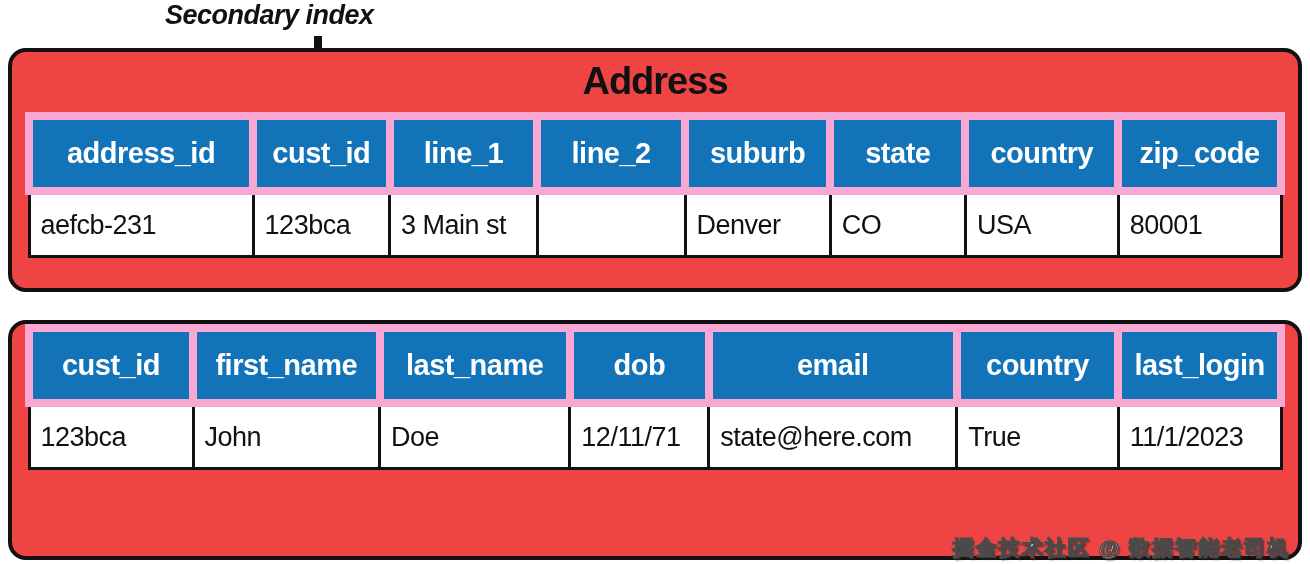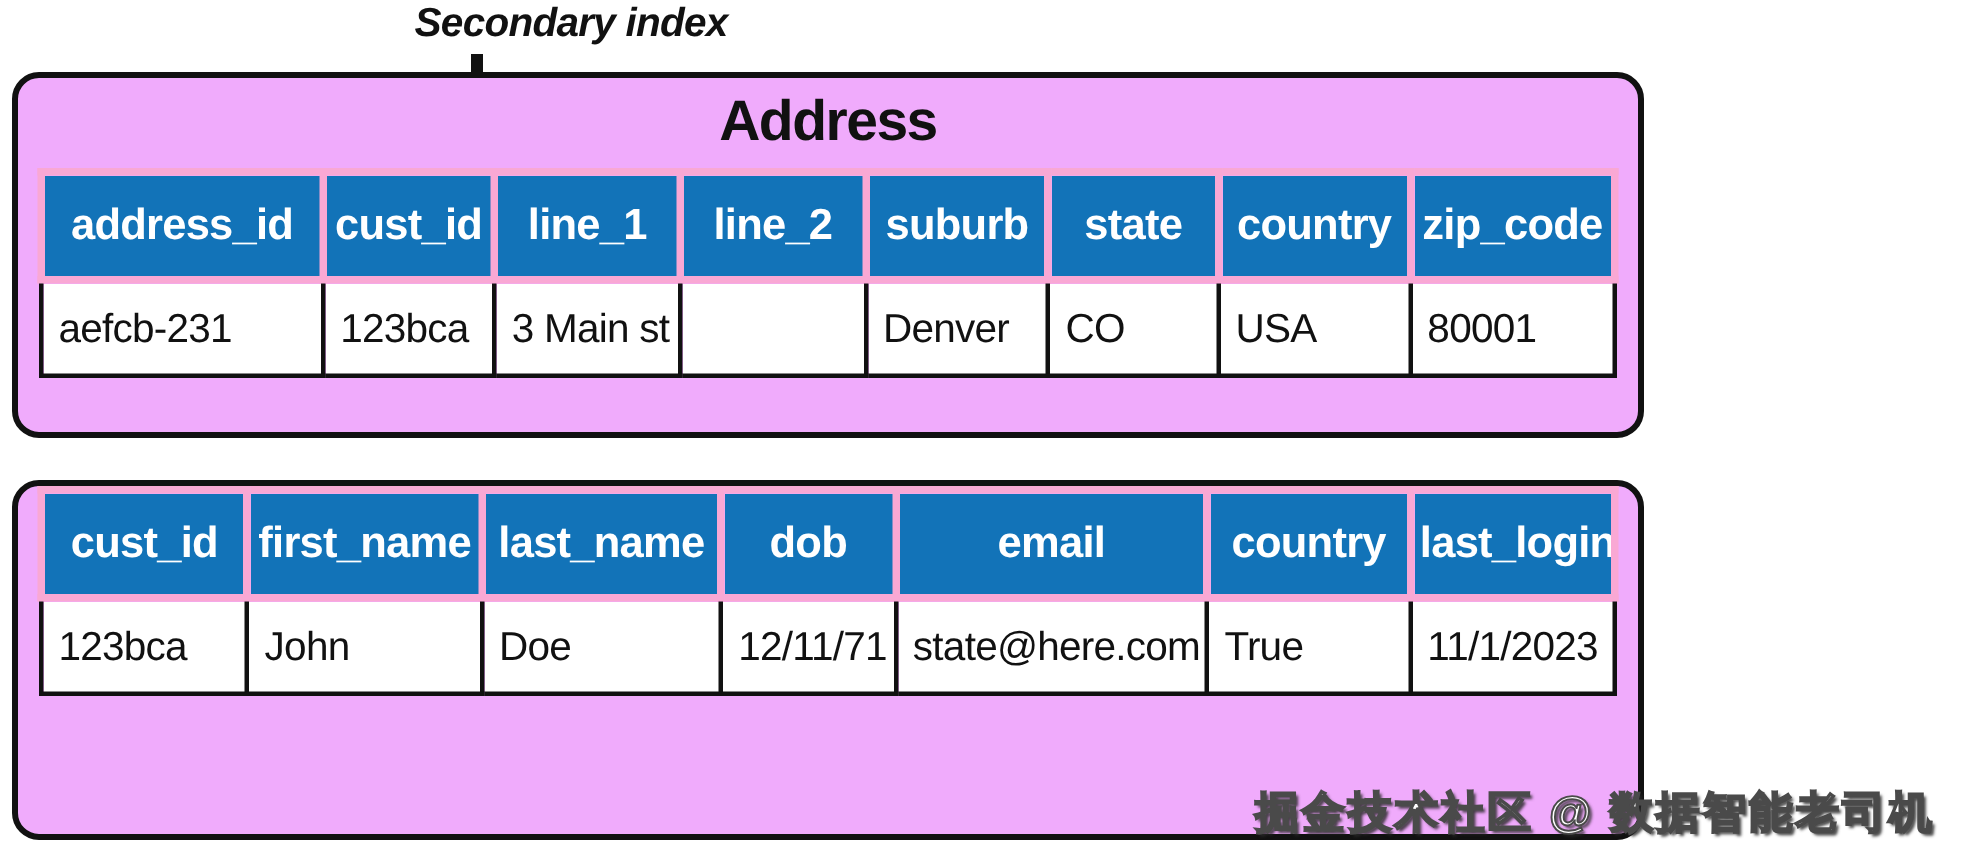--- a/index.html
+++ b/index.html
@@ -12,21 +12,21 @@
     overflow: hidden;
     color: #111111;
   }
 
   
   .annotation {
     position: absolute;
     left: 165px;
     top: 0px;
     width: 320px;
-    text-align: right;
+    text-align: left;
     font-style: italic;
     font-weight: 600;
     font-size: 27px;
     letter-spacing: -0.5px;
     color: #111111;
   }
   .arrow-stem {
     position: absolute;
     left: 314px;
     top: 36px;
@@ -41,25 +41,25 @@
     width: 0; height: 0;
     border-left: 18px solid transparent;
     border-right: 18px solid transparent;
     border-top: 24px solid #111111;
   }
 
   
   .panel {
     position: absolute;
     left: 8px;
-    width: 1088px;
+    width: 1294px;
     box-sizing: border-box;
     border: 4px solid #111111;
     border-radius: 18px;
-    background: #f0abfc;
+    background: #ef4444;
   }
   .panel-address  { top: 48px;  height: 244px; }
   .panel-customer { top: 320px; height: 240px; }
 
   .panel-title {
     margin: 8px 0 9px 0;
     text-align: center;
     font-size: 38px;
     font-weight: 700;
     letter-spacing: -1px;
@@ -69,21 +69,21 @@
   
   table.dtable {
     width: calc(100% - 26px);
     margin: 0 auto;
     border-collapse: collapse;
     table-layout: fixed;
   }
   table.dtable th {
     background: #1273b8;
     color: #ffffff;
-    border: 5px solid #f9a8d4;
+    border: 8px solid #f9a8d4;
     height: 67px;
     font-size: 29px;
     font-weight: 700;
     letter-spacing: -0.5px;
     text-align: center;
     padding: 0 4px;
     overflow: hidden;
     white-space: nowrap;
   }
   table.dtable td {
@@ -98,21 +98,21 @@
     overflow: hidden;
     white-space: nowrap;
     color: #111111;
   }
 
   
   .watermark {
     position: absolute;
     right: 20px;
     bottom: 2px;
-    font-size: 29px;
+    font-size: 21px;
     font-weight: 700;
     letter-spacing: 2px;
     color: #ffffff;
     -webkit-text-stroke: 1.3px #4a4a4a;
     text-shadow: 2px 2px 2px rgba(40,40,40,0.85);
     white-space: nowrap;
   }
 </style>
 </head>
 <body>

